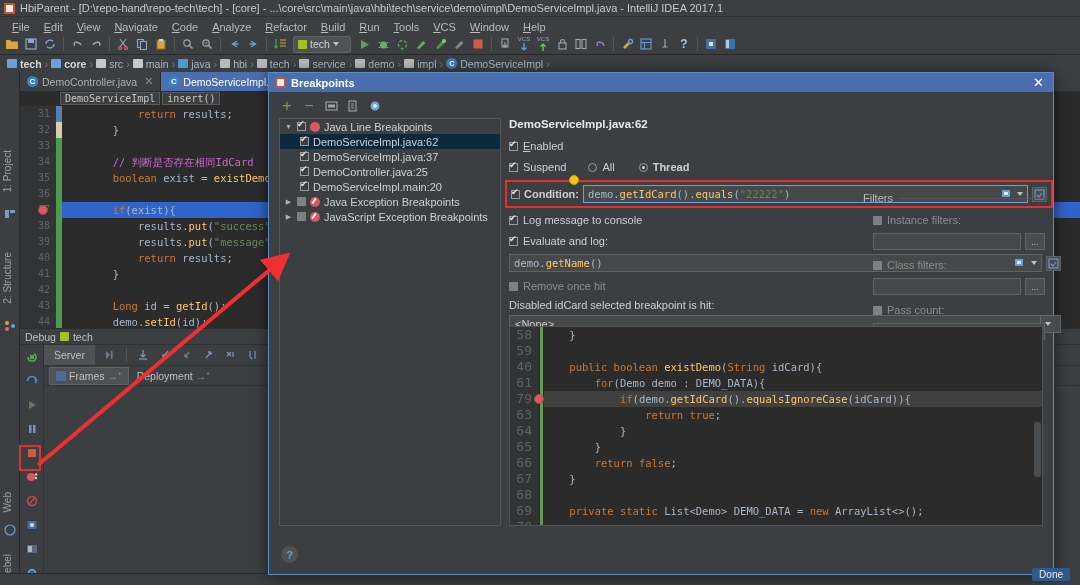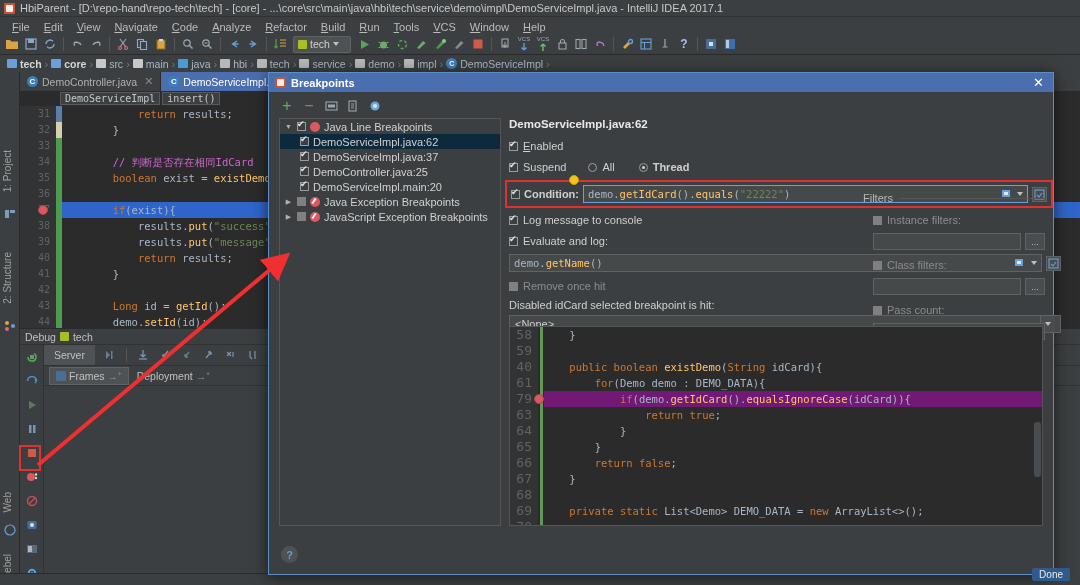--- a/index.html
+++ b/index.html
@@ -282,21 +282,21 @@
   
   .bp-preview {
     position: absolute; left: 240px; bottom: 12px; right: 10px; height: 200px;
     background: #2b2b2b; border: 1px solid #555; overflow: hidden;
     font-family: "DejaVu Sans Mono", monospace; font-size: 10.5px;
   }
   .pv-gutter { position:absolute; left:0; top:0; width:28px; bottom:0; background:#313335; }
   .pv-green { position:absolute; left:30px; top:0; width:3px; bottom:0; background:#629755; }
   .pv-code { position:absolute; left:34px; top:0; right:0; bottom:0; }
   .pvrow { height: 16px; line-height: 16px; white-space: pre; position: relative; }
-  .pvrow.hl { background: #701a75; }
+  .pvrow.hl { background: #404040; }
   .pvnum { position: absolute; left: 0; width: 22px; text-align: right; color: #606366;
            font-size: 13px; line-height: 16px; }
 
   .dlg-footer { position: absolute; left: 0; right: 0; bottom: 0; height: 36px; }
   .help-btn {
     position: absolute; left: 12px; top: 8px; width: 17px; height: 17px; border-radius: 50%;
     background: #4e5254; color: #5f9fd0; font-size: 11px; font-weight: bold;
     display: flex; align-items: center; justify-content: center;
   }
 

